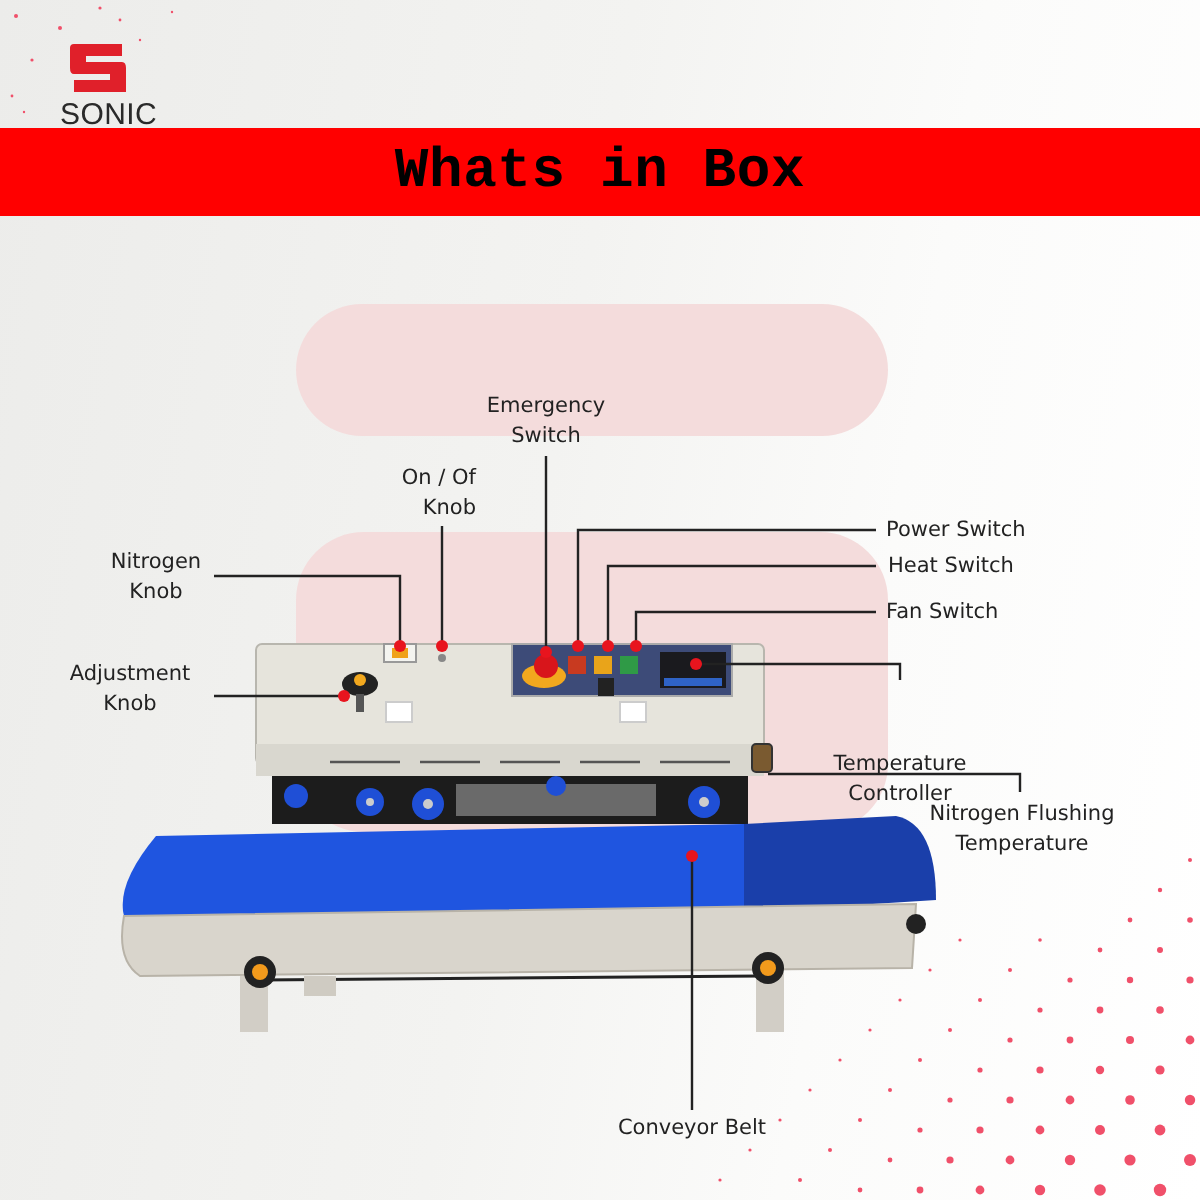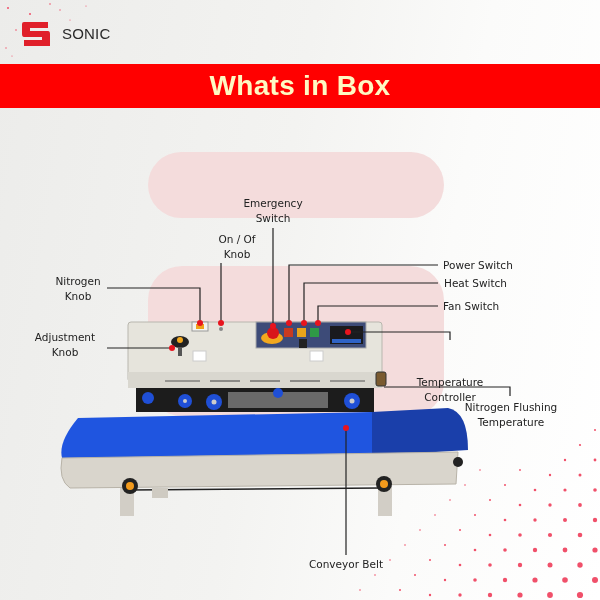--- a/index.html
+++ b/index.html
@@ -2,28 +2,28 @@
 <html><head>
 <meta charset="utf-8">
 <style>
   html, body { margin: 0; padding: 0; }
   body {
     width: 600px; height: 600px; overflow: hidden; position: relative;
     background: linear-gradient(100deg, #ececea 0%, #f3f3f1 45%, #fbfbfa 70%, #ffffff 100%);
     font-family: "DejaVu Sans", sans-serif;
   }
   .dots { position: absolute; inset: 0; pointer-events: none; }
-  .logo { position: absolute; left: 20px; top: 18px; display: flex; align-items: center; }
+  .logo { position: absolute; left: 20px; top: 18px; display: flex; align-items: center; flex-direction: column; }
   .logo-mark { width: 32px; height: 32px; position: relative; }
   .logo-text { margin-left: 10px; color: #2a2a2a; font-family: "Liberation Sans", sans-serif; font-size: 15px; line-height: 16px; letter-spacing: 0.2px; }
   .banner {
     position: absolute; left: 0; top: 64px; width: 600px; height: 44px; background: #ff0000;
     display: flex; align-items: center; justify-content: center;
   }
-  .banner-title { color: #fef9c3; font-family: Liberation Sans, sans-serif; font-weight: bold; font-size: 28px; letter-spacing: 0.3px; }
+  .banner-title { color: #000000; font-family: Liberation Mono, monospace; font-weight: bold; font-size: 28px; letter-spacing: 0.3px; }
   .pill { position: absolute; background: #f4dcdc; border-radius: 34px; }
   .label {
     position: absolute; font-family: "DejaVu Sans", sans-serif; font-weight: normal; font-size: 10.5px;
     color: #222; text-align: center; line-height: 15px; white-space: nowrap;
   }
   .label.left { text-align: right; }
   svg.overlay { position: absolute; left: 0; top: 0; }
 </style>
 </head>
 <body>
@@ -211,21 +211,21 @@
     <circle cx="318" cy="323" r="3"></circle>
       <circle cx="348" cy="332" r="3"></circle>
       <circle cx="346" cy="428" r="3"></circle>
   </g>
 </svg>
 
 <div class="label" style="left:238px; top:196px; width:70px;">
   <div>Emergency</div>
   <div>Switch</div>
 </div>
-<div class="label" style="left:212px; top:232px; width:50px;">
+<div class="label" style="left:188px; top:232px; width:50px;text-align:right;">
   <div>On / Of</div>
   <div>Knob</div>
 </div>
 <div class="label" style="left:48px; top:274px; width:60px;">
   <div>Nitrogen</div>
   <div>Knob</div>
 </div>
 <div class="label" style="left:30px; top:330px; width:70px;">
   <div>Adjustment</div>
   <div>Knob</div>

